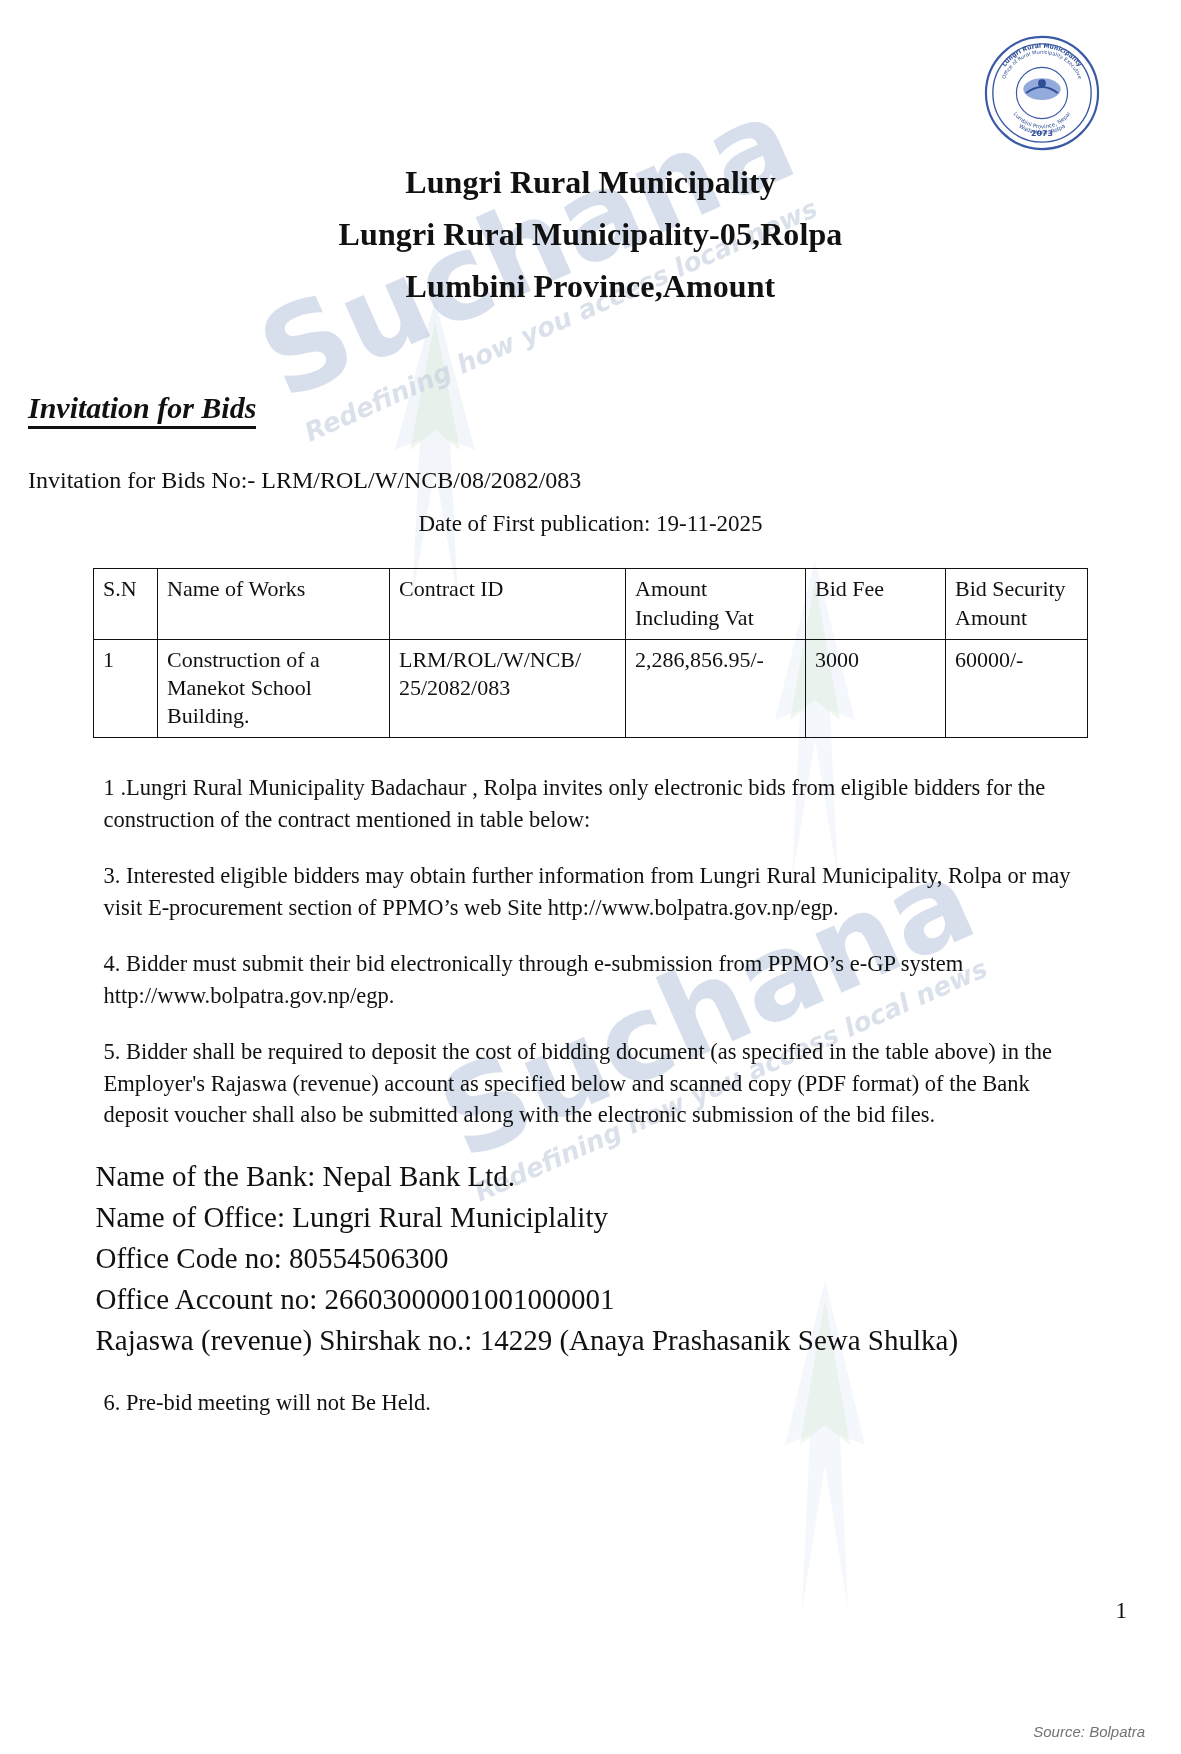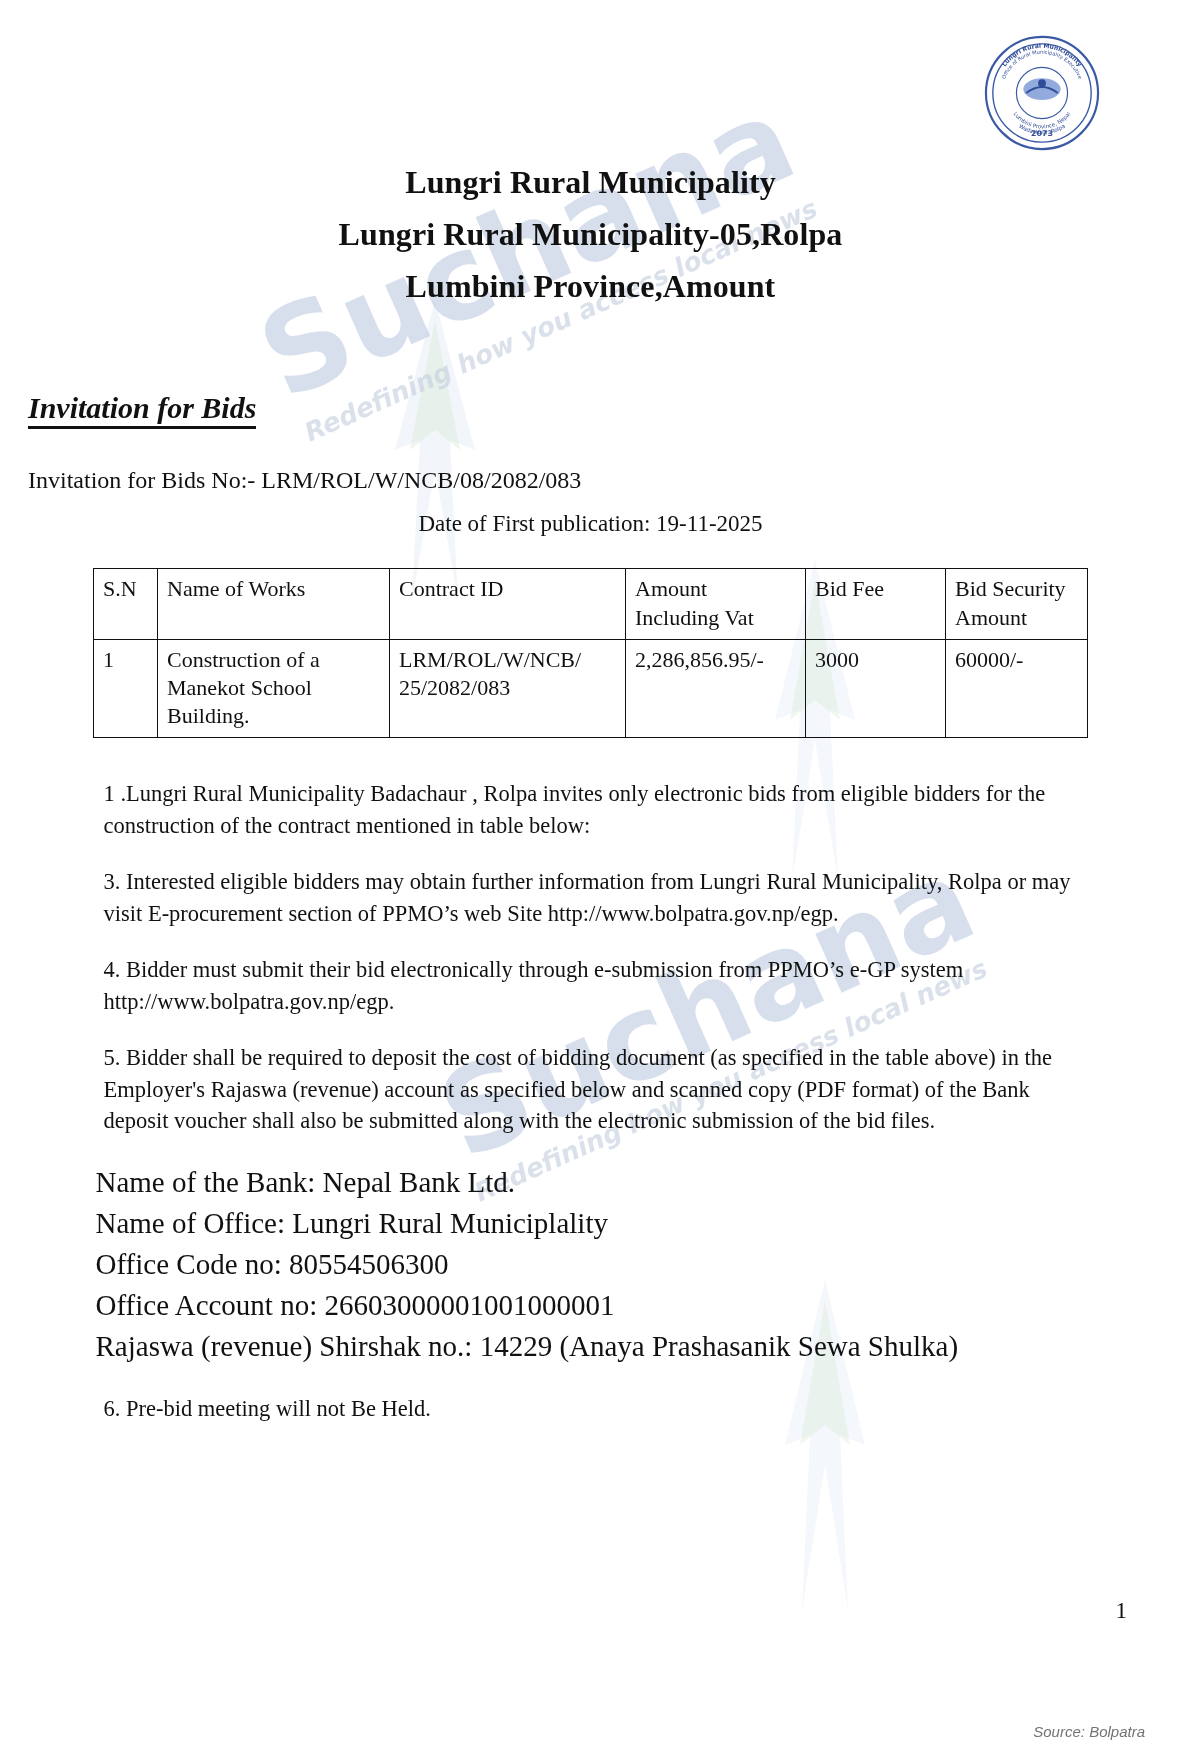--- a/index.html
+++ b/index.html
@@ -104,21 +104,21 @@
     text-align: center;
     font-size: 23px;
     margin: 0;
     padding-top: 20px;
     line-height: 1.0;
   }
 
   
   table.bid-table {
     width: 994px;
-    margin: 33px auto 10px auto;
+    margin: 33px auto 4px auto;
     border-collapse: collapse;
     table-layout: fixed;
   }
   table.bid-table th,
   table.bid-table td {
     border: 1.6px solid #111111;
     font-size: 22px;
     font-weight: 400;
     text-align: left;
     vertical-align: top;

